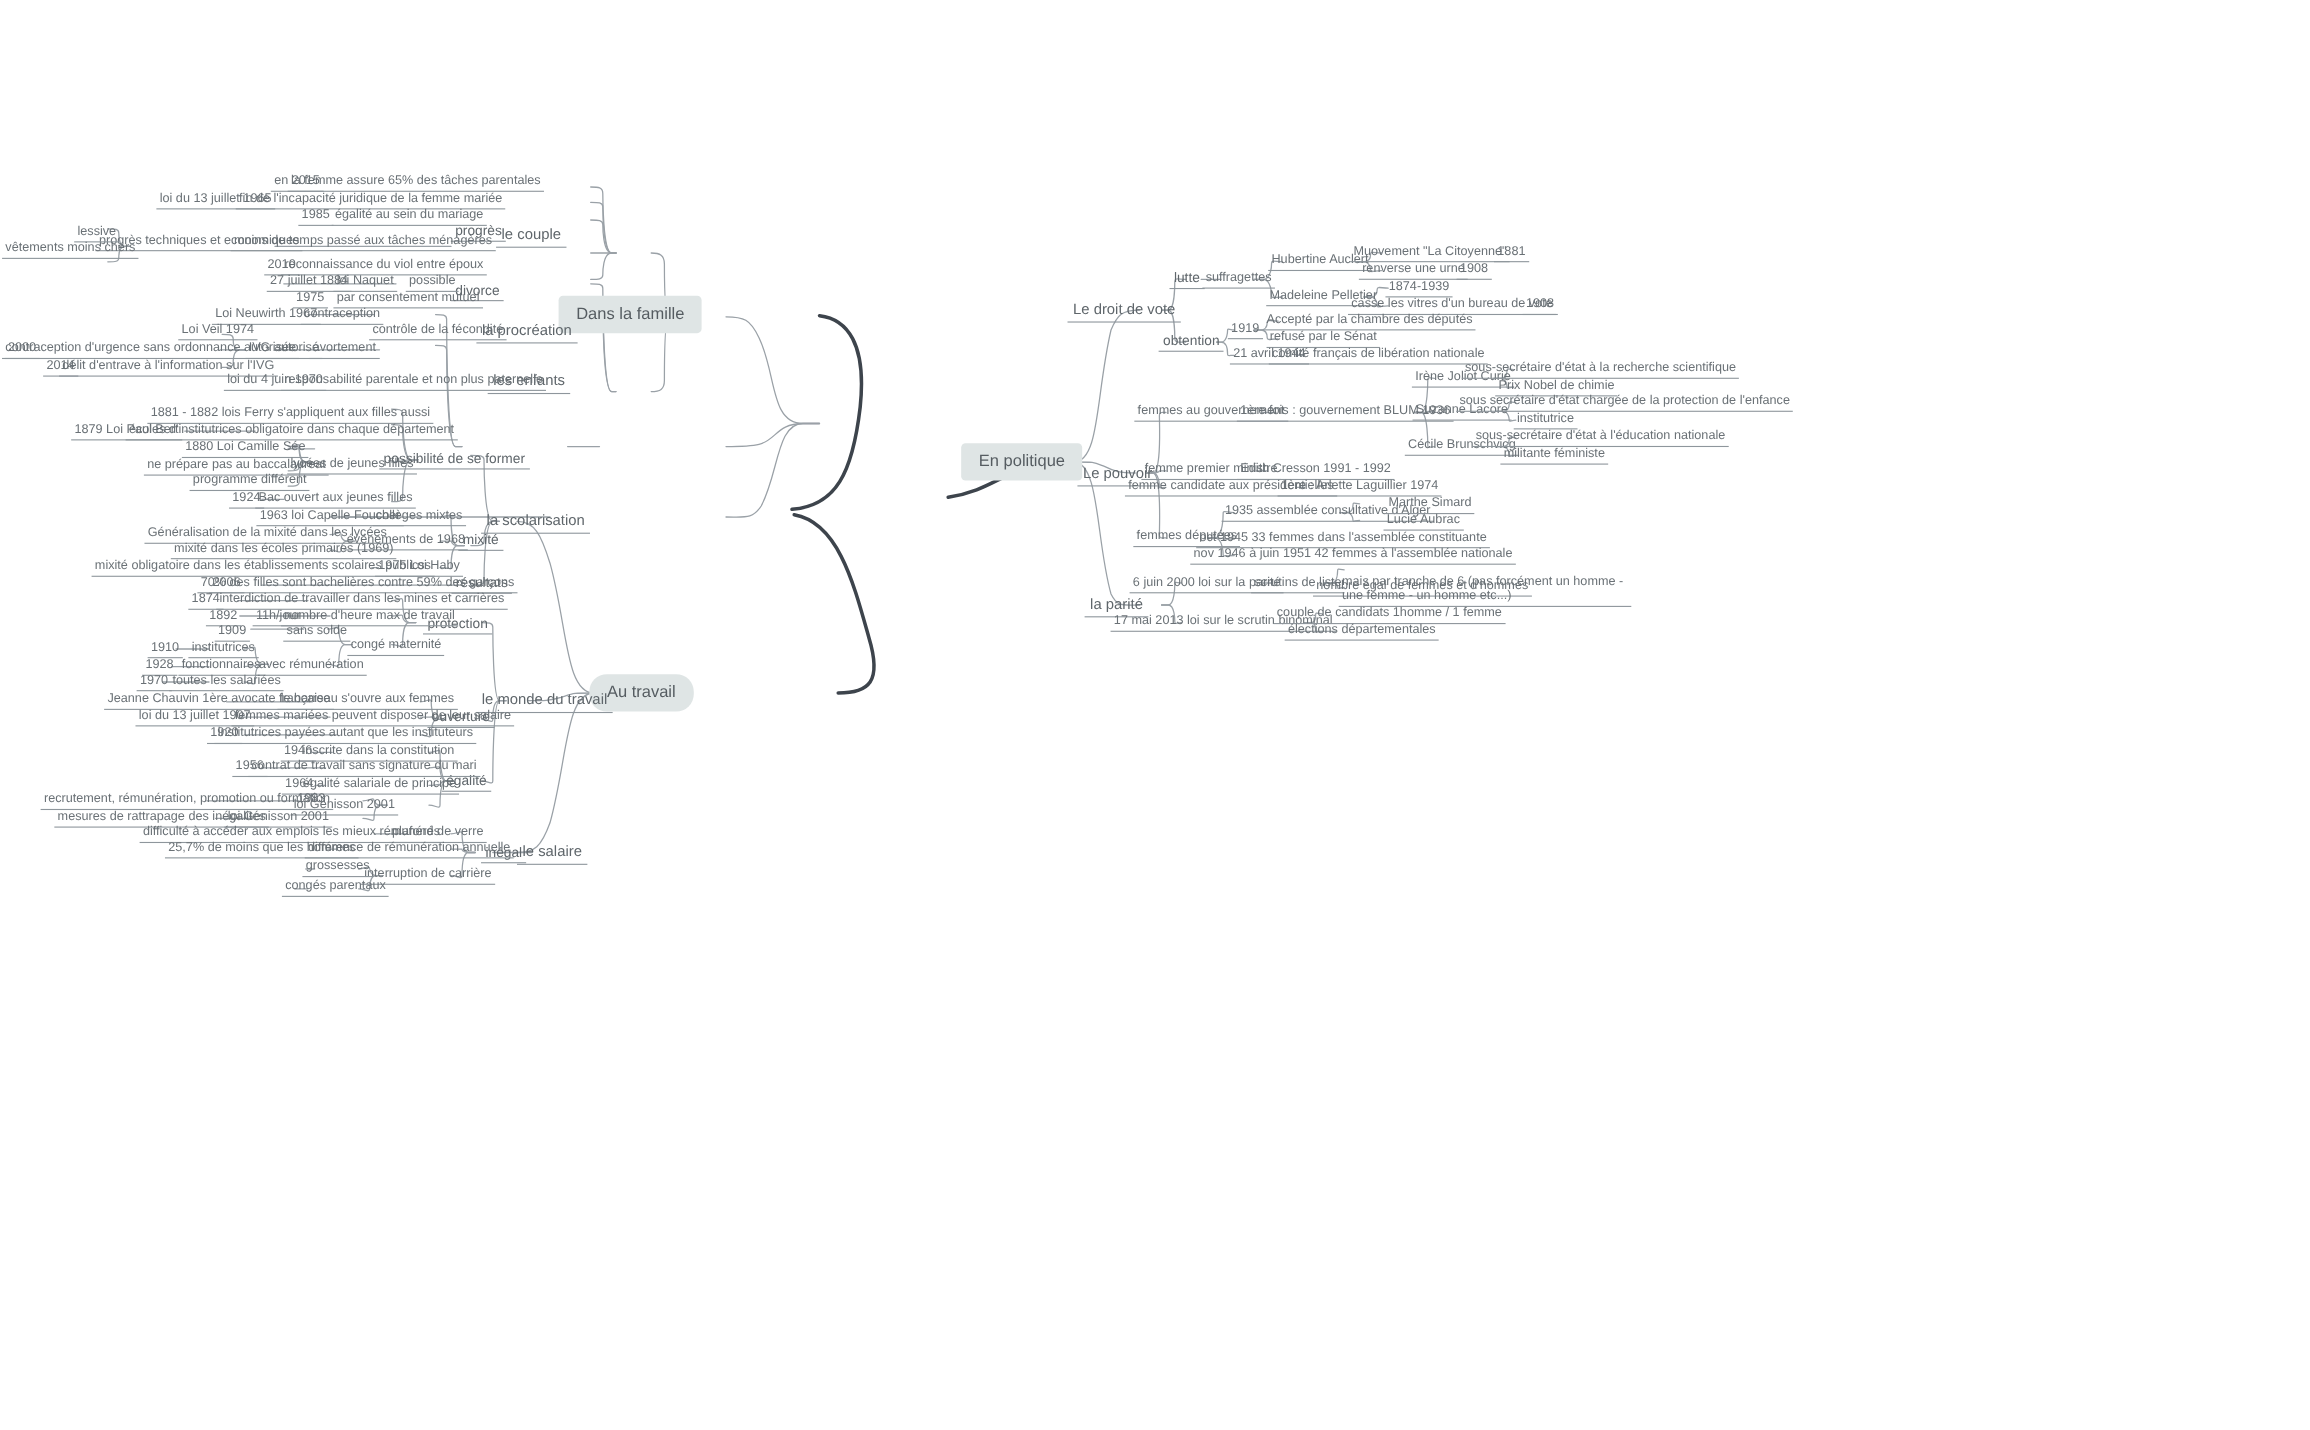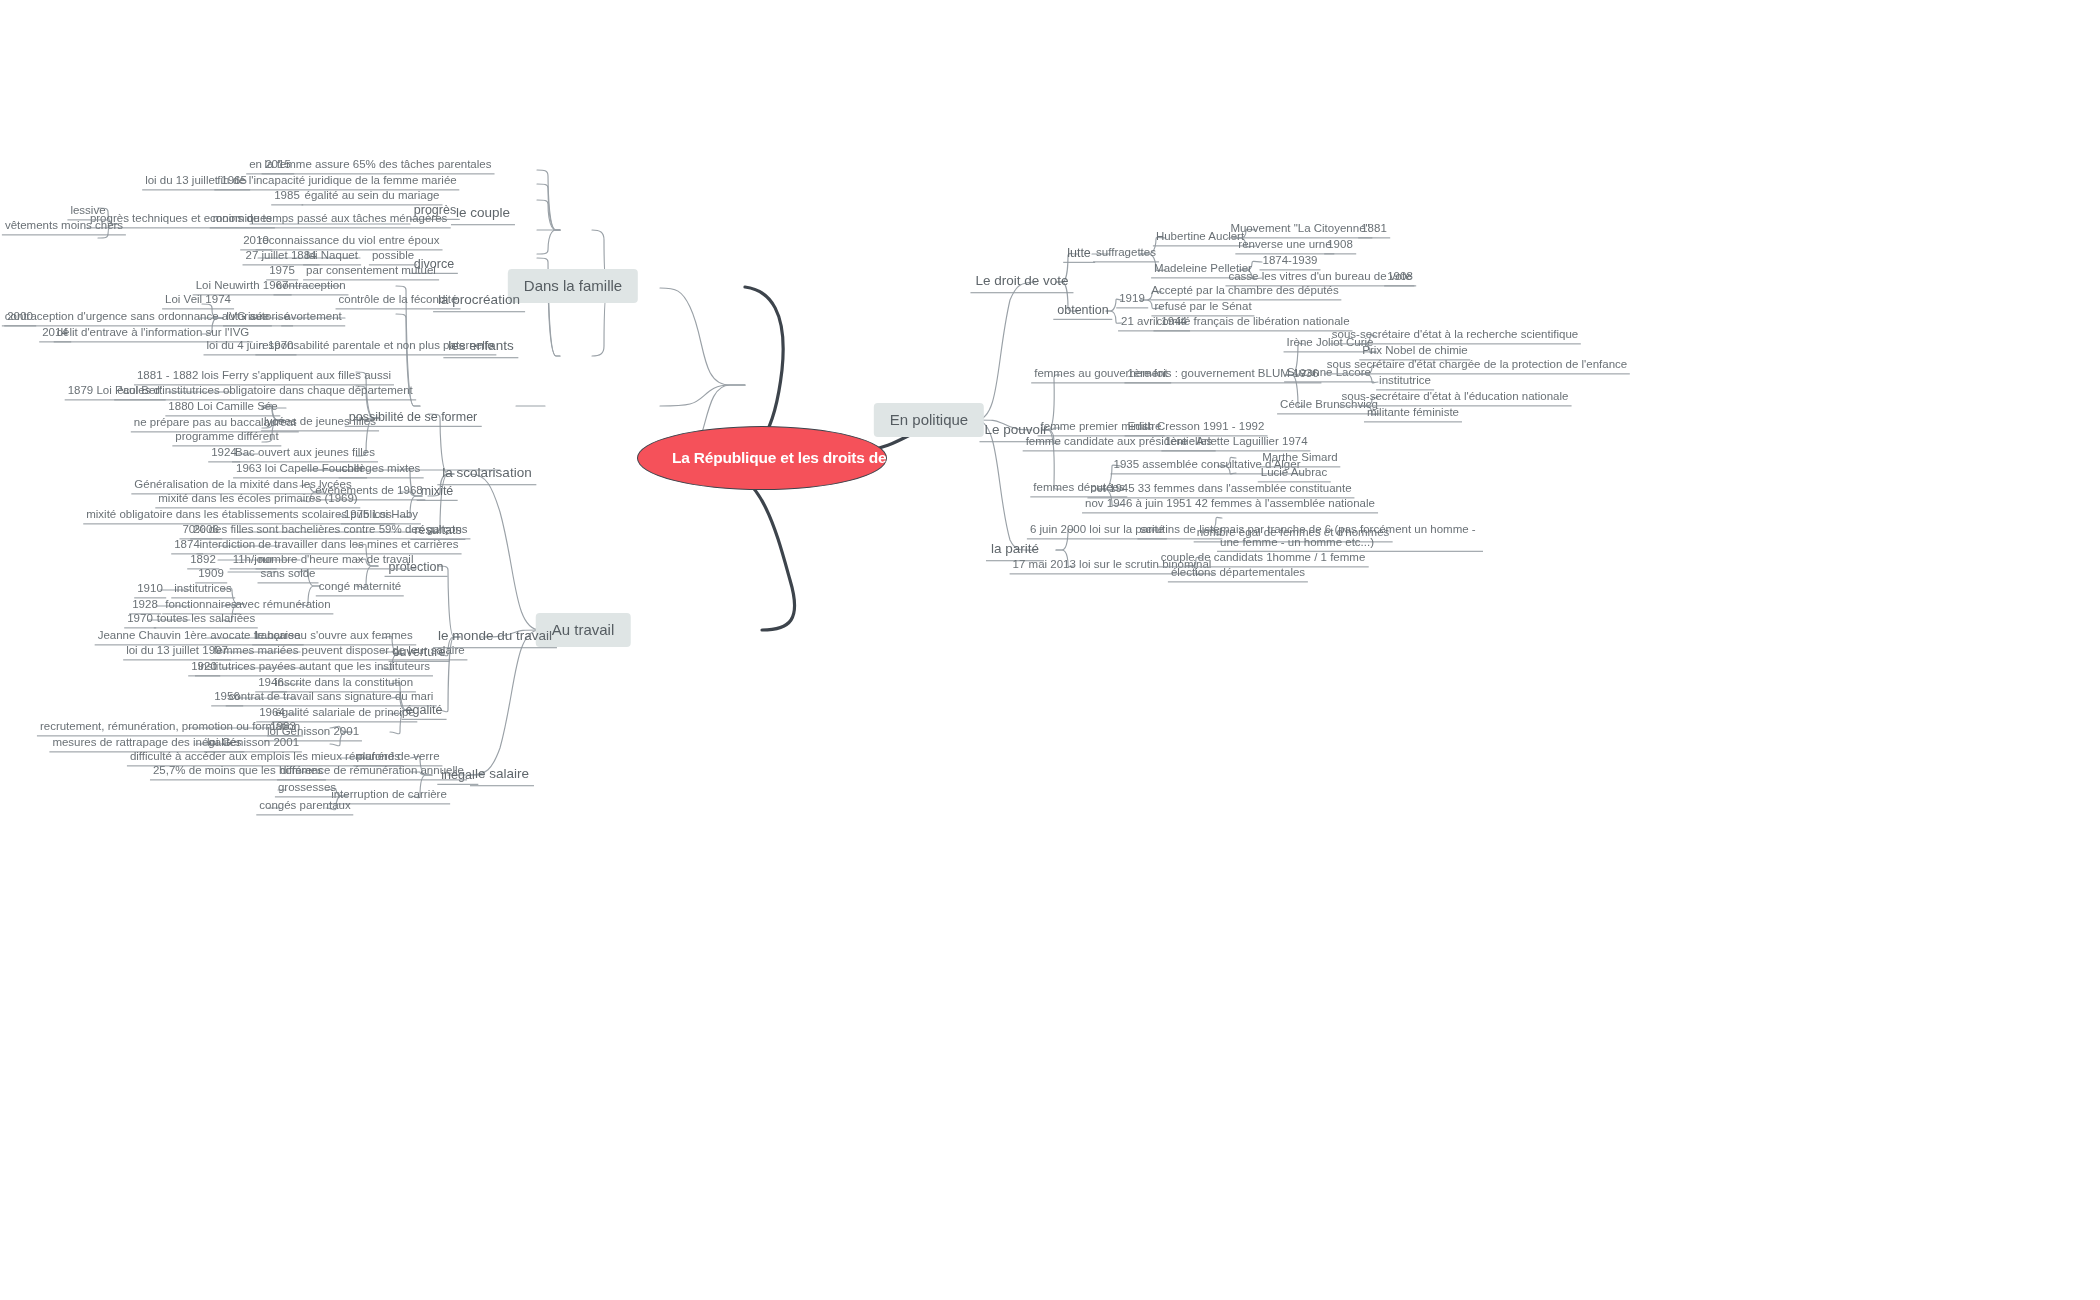--- a/index.html
+++ b/index.html
@@ -281,24 +281,23 @@
       <path d="M1186,566 L1192,566 C1196,566 1196,572 1196,573 C1196,576 1198,574 1202,574"></path>
     </g>
 
     <g fill="none" stroke="#3d444c" stroke-width="3.2" stroke-linecap="round">
       <path d="M720,463 C760,460 775,430 782,370 C788,312 770,290 745,287"></path>
       <path d="M722,468 C762,475 776,530 790,580 C802,620 790,630 762,630"></path>
       <path d="M862,452 C900,446 910,430 940,424 C952,421 958,420 968,420"></path>
     </g>
   </svg>
 
-  <div class="node n-root" style="left:762px;top:458px;width:180px;">La République et les droits des femmes</div>
 
   <div class="node n-cat" style="left:573px;top:286px;">Dans la famille</div>
-  <div class="node n-cat" style="left:583px;top:630px;">Au travail</div>
+  <div class="node n-cat" style="left:583px;top:630px;border-radius:16px;">Au travail</div>
   <div class="node n-cat" style="left:929px;top:420px;">En politique</div>
 
   <div class="node n-branch" style="left:483px;top:214px;">le couple</div>
   <div class="node n-branch" style="left:479px;top:301px;">la procréation</div>
   <div class="node n-branch" style="left:481px;top:347px;">les enfants</div>
 
   <div class="node n-mid" style="left:435px;top:211px;">progrès</div>
   <div class="node n-mid" style="left:434px;top:265px;">divorce</div>
 
   <div class="node n-leaf" style="left:270px;top:166px;">en 2015</div>

